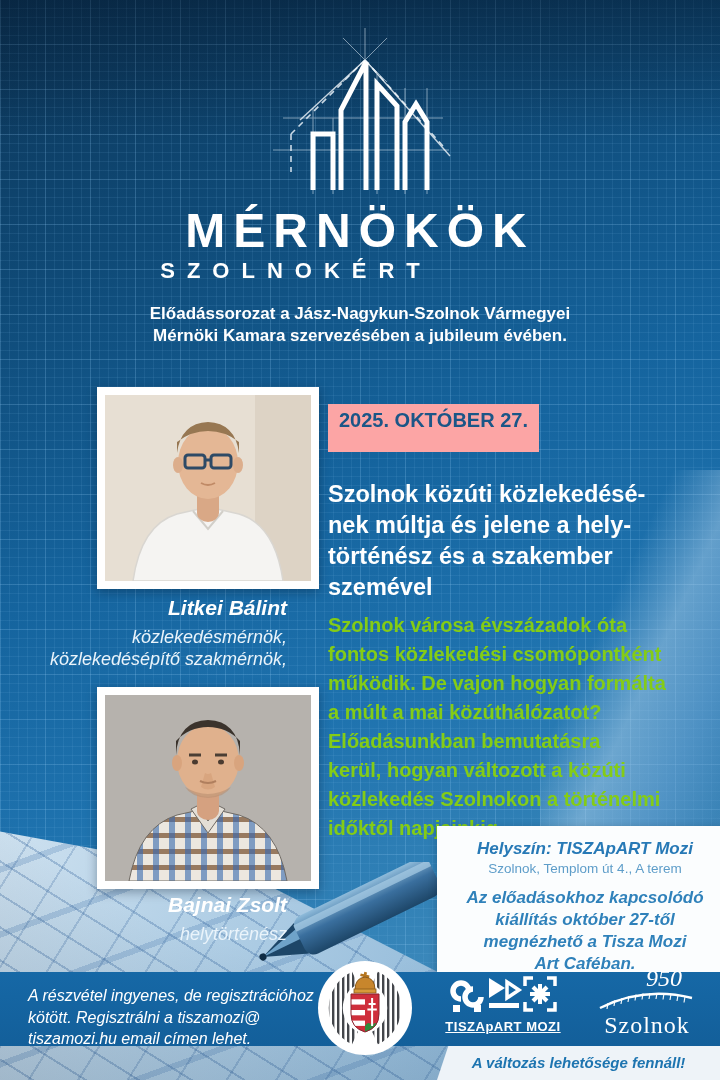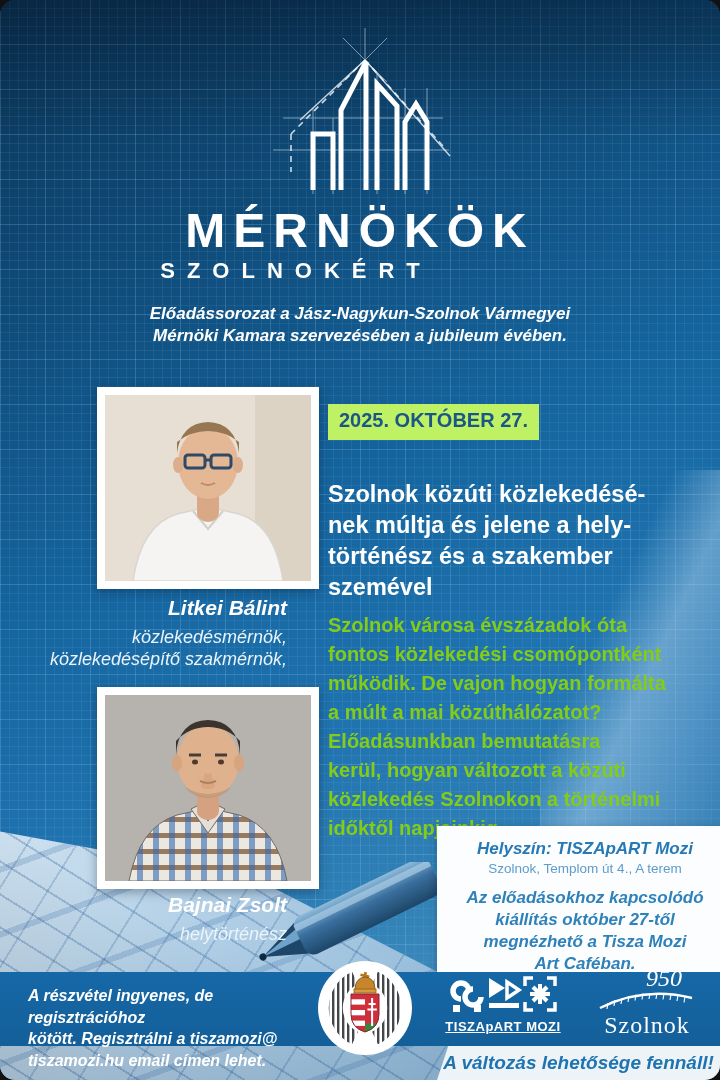--- a/index.html
+++ b/index.html
@@ -1,18 +1,18 @@
 <!DOCTYPE html>
 <html><head>
 <meta charset="utf-8">
 <style>
   html,body{margin:0;padding:0;background:#111;}
   #poster{
     position:relative;width:720px;height:1080px;overflow:hidden;
-    font-family:"Liberation Sans",sans-serif;color:#fff;border-radius:15px;
+    font-family:"Liberation Sans",sans-serif;color:#fff;
   }
   .abs{position:absolute;}
   
   .bg-base{inset:0;background:linear-gradient(158deg,#0c3557 0%,#0f4a77 22%,#15649e 45%,#1e72ae 62%,#3584b8 80%,#5b9cc8 100%);}
   .bg-grid{inset:0;background-image:
     repeating-linear-gradient(0deg,rgba(130,190,235,.10) 0 1px,transparent 1px 9px),
     repeating-linear-gradient(90deg,rgba(130,190,235,.10) 0 1px,transparent 1px 9px),
     repeating-linear-gradient(0deg,rgba(150,205,245,.16) 0 1px,transparent 1px 45px),
     repeating-linear-gradient(90deg,rgba(150,205,245,.16) 0 1px,transparent 1px 45px);}
   .right-fold{left:540px;top:470px;width:220px;height:480px;
@@ -24,47 +24,47 @@
       repeating-linear-gradient(-20deg,transparent 0 55px,rgba(70,120,175,.25) 55px 61px),
       linear-gradient(115deg,#d4e5f2 0%,#b3d0e6 45%,#8fb8d8 100%);
     clip-path:polygon(0 26%,55% 40%,100% 72%,100% 100%,0 100%);}
   .vignette{inset:0;background:
     linear-gradient(180deg,rgba(4,22,42,.45),rgba(4,22,42,0) 13%),
     radial-gradient(120% 85% at 50% 38%,rgba(0,0,0,0) 60%,rgba(3,20,40,.28) 100%);pointer-events:none;}
   
   .logo{left:265px;top:20px;width:190px;height:176px;}
   .title1{left:0;top:203px;width:720px;text-align:center;font-size:48px;font-weight:bold;letter-spacing:8px;}
   .title2{left:0;top:258px;width:592px;text-align:center;font-size:22px;font-weight:bold;letter-spacing:12px;}
-  .subtitle{left:0;top:303px;width:720px;text-align:center;font-size:17px;font-style:italic;font-weight:bold;line-height:21.5px;white-space:pre-line;}
+  .subtitle{left:0;top:303px;width:720px;text-align:center;font-size:17px;font-weight:bold;line-height:21.5px;white-space:pre-line;}
   
   .photo-frame{left:97px;width:222px;height:202px;background:#fff;padding:8px;box-sizing:border-box;box-shadow:0 3px 10px rgba(0,20,40,.35);}
   .photo-frame svg{display:block;width:100%;height:100%;}
   .sp-block{left:0;width:287px;text-align:right;}
   .sp-name{font-size:21px;font-weight:bold;font-style:italic;}
   .sp-roles{font-size:18px;font-style:italic;color:#eaf4fb;line-height:22px;white-space:pre-line;}
   
   .badges{left:328px;top:404px;}
-  .badge{display:table;background:#bef264;color:#1b5687;font-weight:bold;font-size:20px;padding:5px 11px 8px;margin-bottom:15px;}
+  .badge{display:table;background:#fca5a5;color:#1b5687;font-weight:bold;font-size:20px;padding:5px 11px 20px;margin-bottom:15px;}
   .headline{left:328px;top:479px;width:390px;font-size:23.5px;font-weight:bold;line-height:31px;white-space:pre-line;}
   .bodytext{left:328px;top:611px;width:392px;font-size:20px;font-weight:bold;line-height:29px;color:#84cc16;white-space:pre-line;}
   
   .venue{left:437px;top:826px;width:296px;height:148px;background:#fbfdfe;text-align:center;box-sizing:border-box;padding-top:13px;box-shadow:0 2px 8px rgba(0,20,40,.25);}
   .venue-h{font-size:17px;font-weight:bold;font-style:italic;color:#2779b6;}
   .venue-a{font-size:13.5px;color:#5e9dc9;margin-top:2px;}
   .venue-n{font-size:17px;font-weight:bold;font-style:italic;color:#2f81ba;margin-top:11px;line-height:22px;white-space:pre-line;}
   
   .band{left:0;top:972px;width:720px;height:74px;background:linear-gradient(180deg,#1668a6,#135f9a);}
-  .reg{left:28px;top:985px;width:305px;font-size:16px;font-weight:bold;font-style:italic;line-height:21.5px;white-space:pre-line;}
+  .reg{left:28px;top:985px;width:305px;font-size:16px;font-weight:normal;font-style:italic;line-height:21.5px;white-space:pre-line;}
   .arms{left:317px;top:960px;width:96px;height:96px;}
   .tp-glyphs{left:449px;top:974px;width:108px;height:42px;}
   .tp-label{left:443px;top:1019px;width:120px;text-align:center;font-size:13px;font-weight:bold;letter-spacing:.5px;text-decoration:underline;}
   .sz-logo{left:592px;top:966px;width:110px;height:48px;}
   .sz-label{left:592px;top:1012px;width:110px;text-align:center;font-family:"Liberation Serif",serif;font-size:24px;letter-spacing:1px;}
   .ribbon{left:437px;top:1046px;width:283px;height:34px;background:#eef3f8;clip-path:polygon(4% 0,100% 0,100% 100%,0 100%);}
-  .ribbon-t{left:437px;top:1046px;width:283px;height:32px;line-height:34px;text-align:center;font-size:19px;font-weight:bold;font-style:italic;color:#1d74b0;}
+  .ribbon-t{left:437px;top:1046px;width:283px;height:32px;line-height:34px;text-align:center;font-size:15px;font-weight:bold;font-style:italic;color:#1d74b0;}
   .pen{left:248px;top:862px;width:210px;height:130px;}
 </style>
 </head>
 <body>
 
 <div id="poster">
 
   <div class="abs bg-base"></div>
   <div class="abs bg-grid"></div>
   <div class="abs right-fold"></div>

